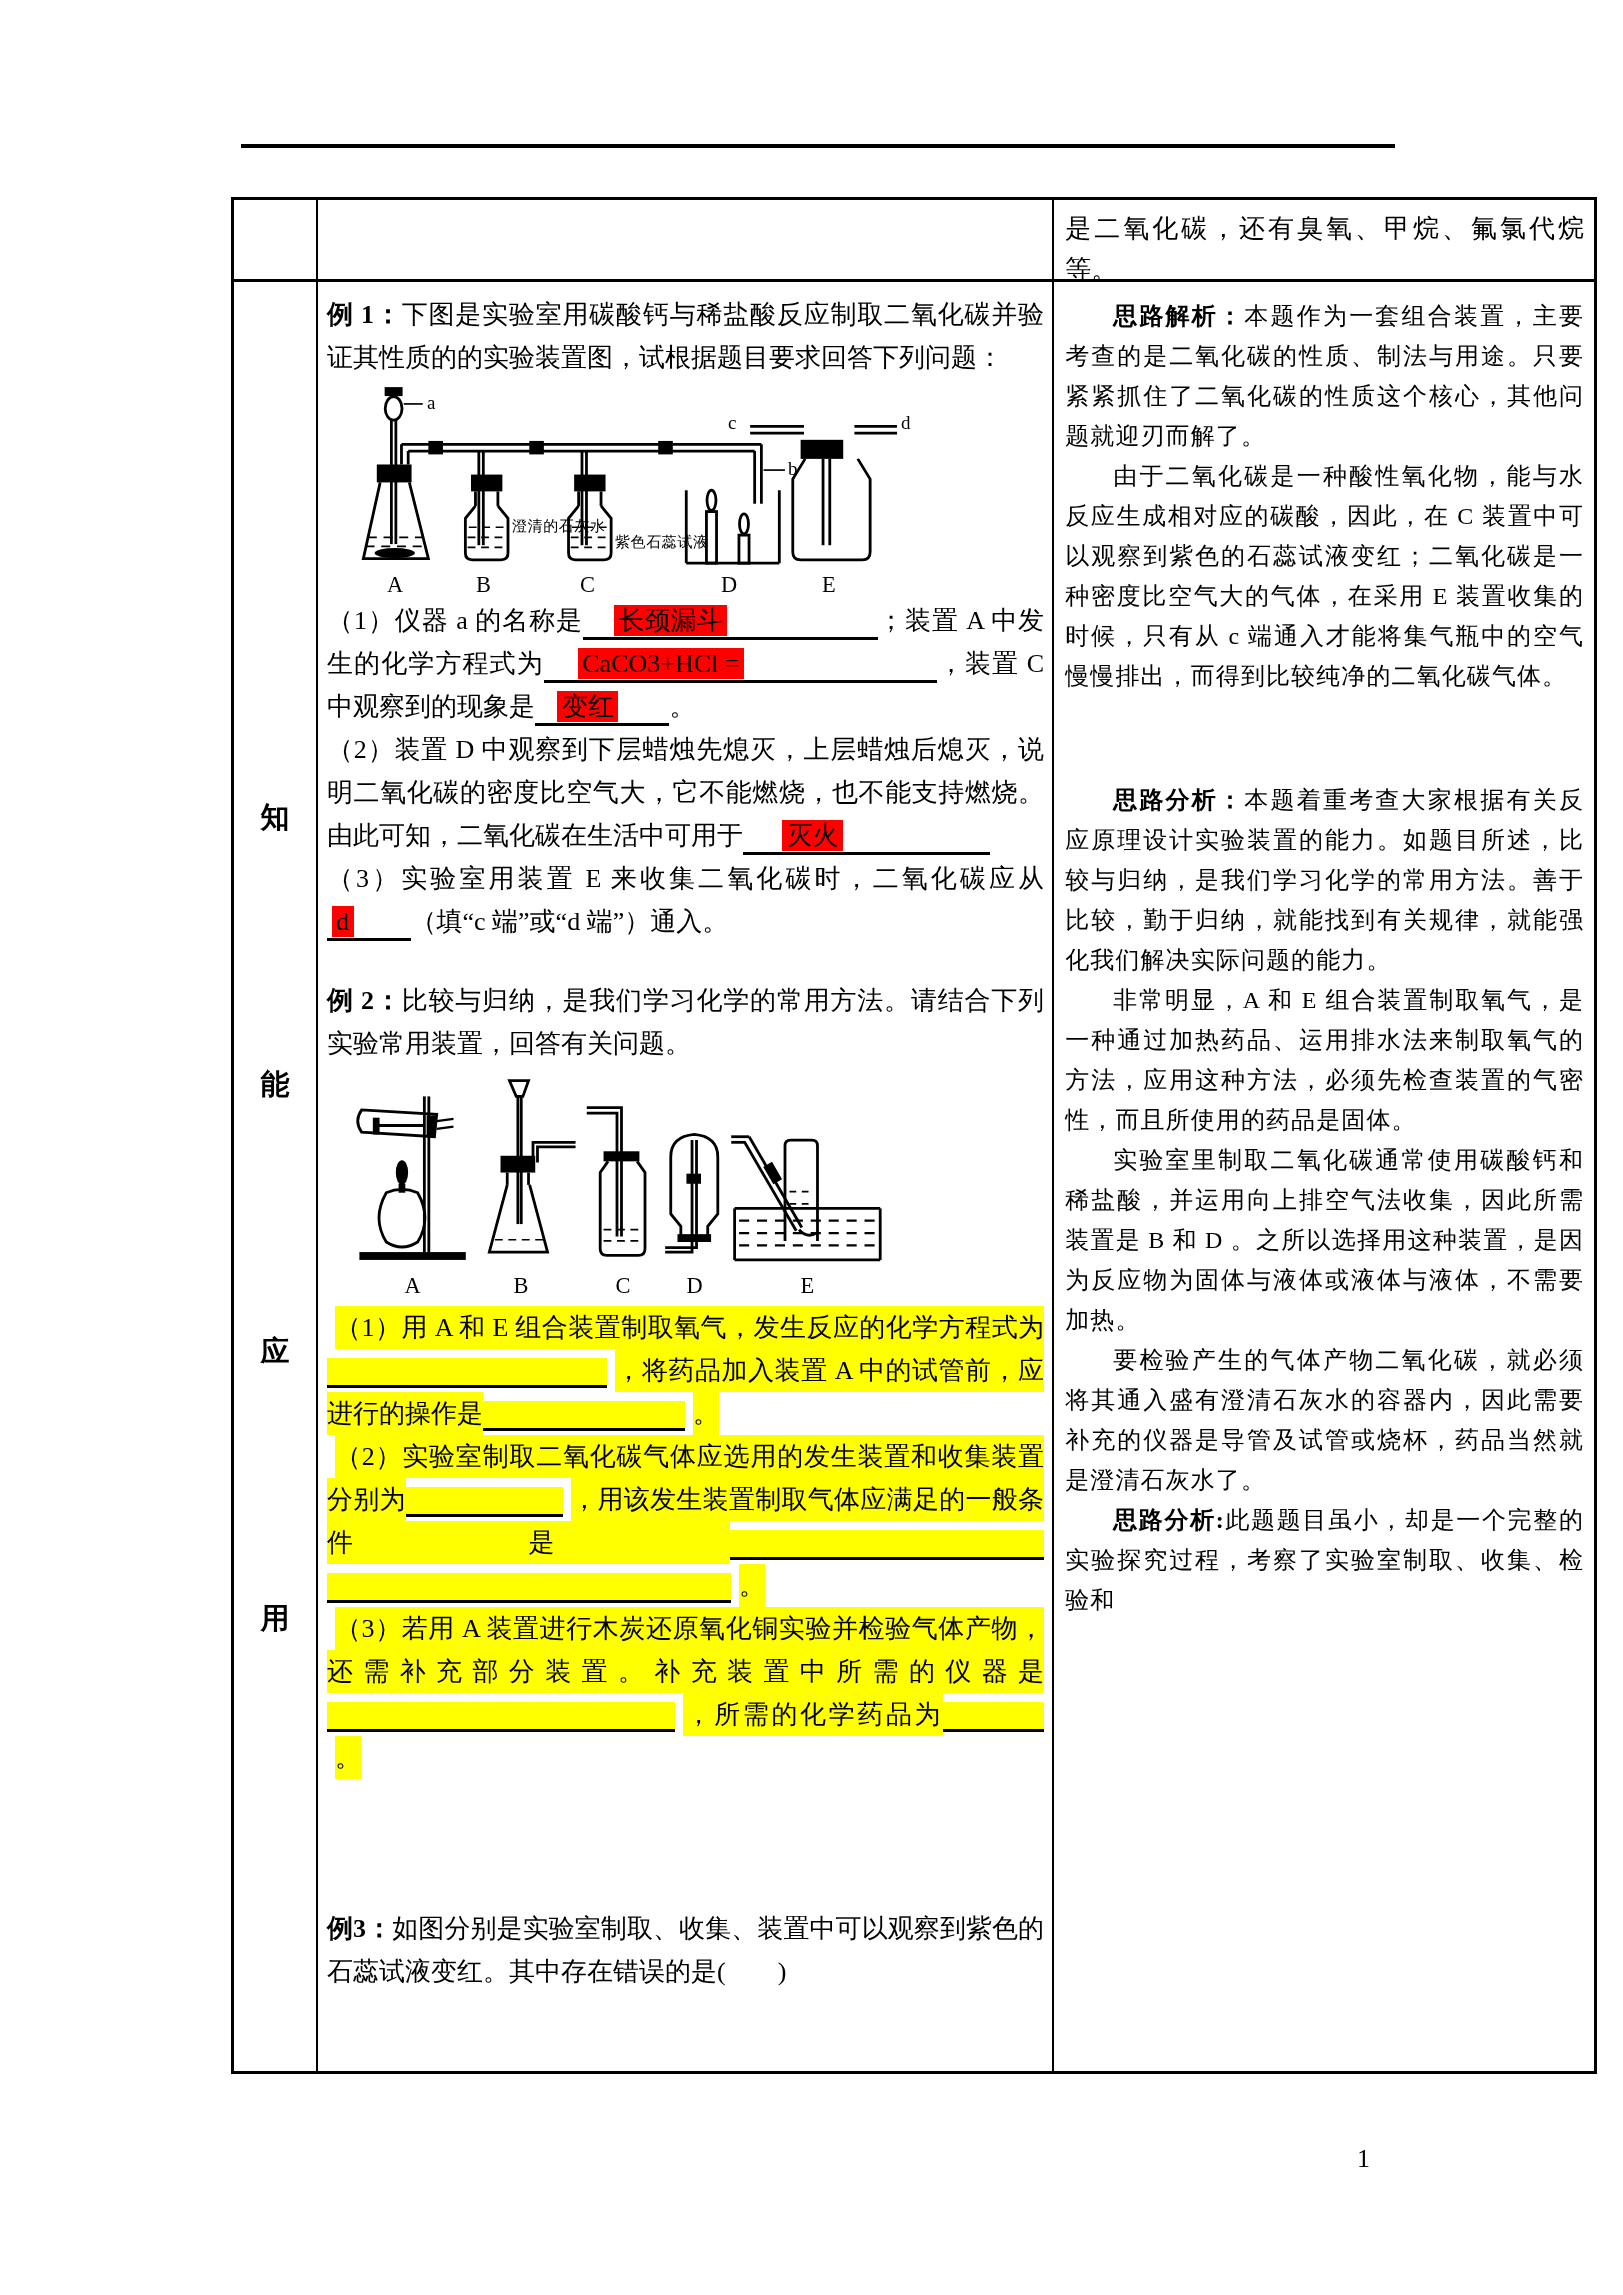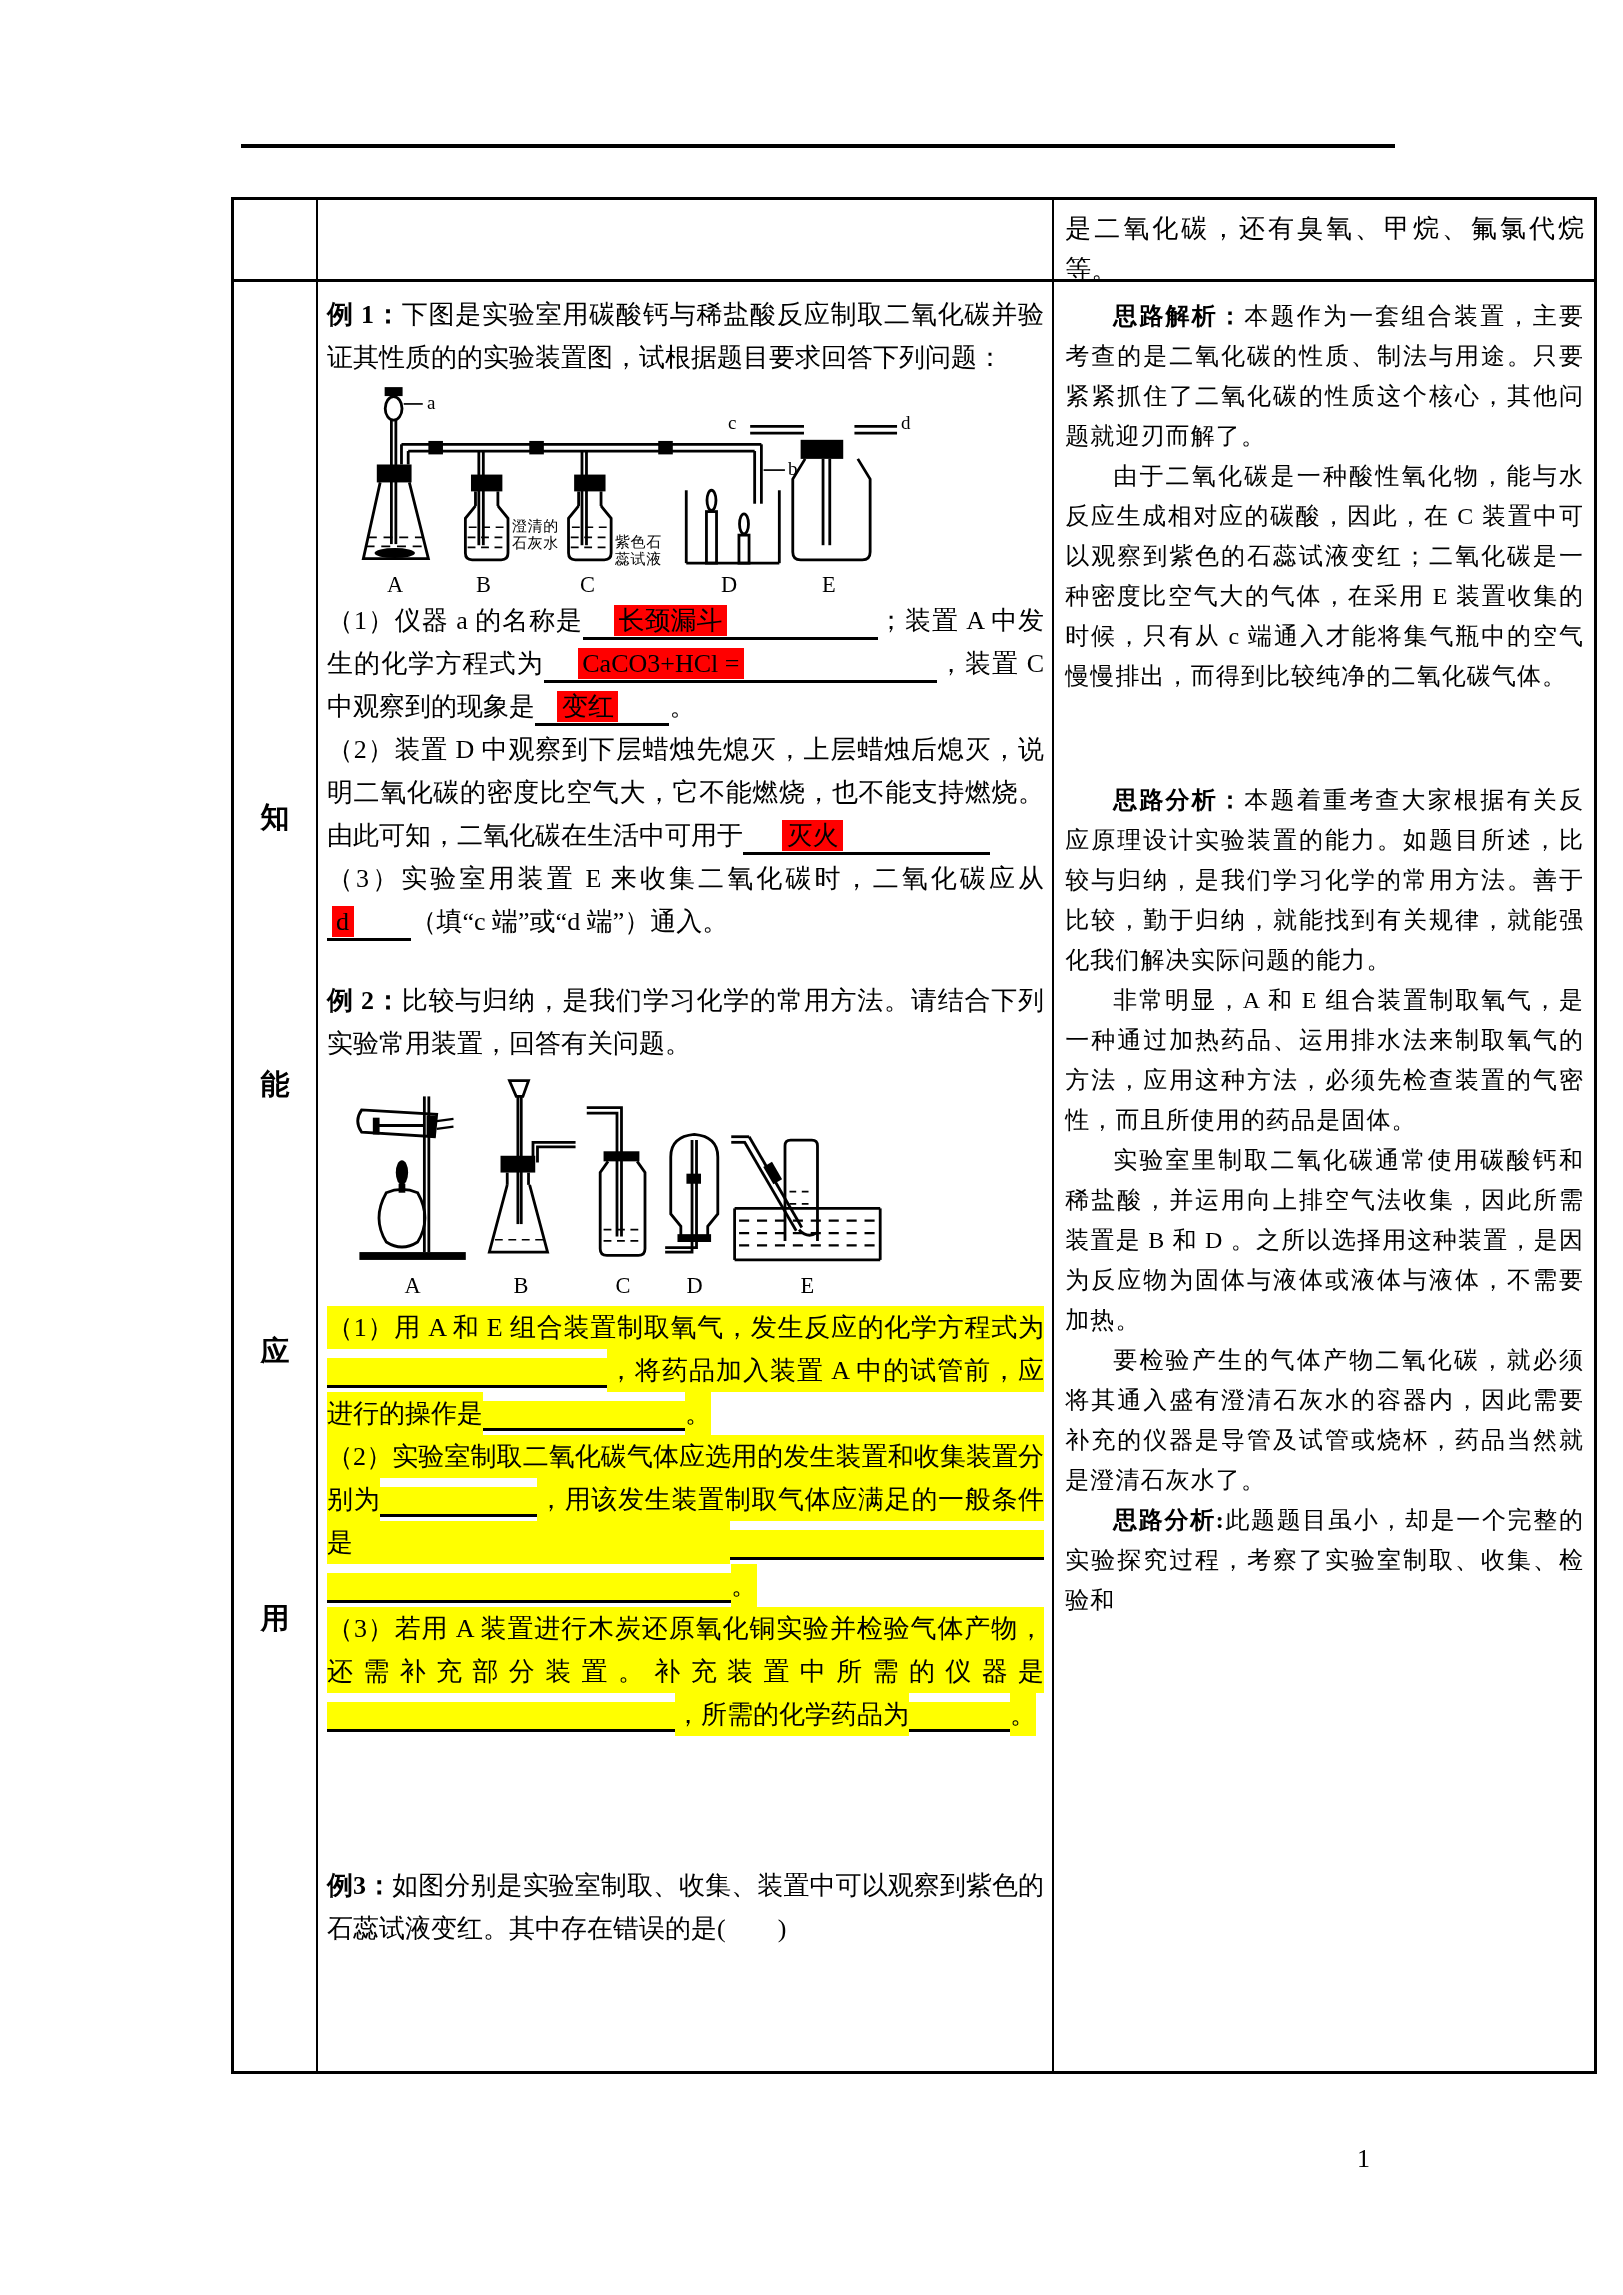--- a/index.html
+++ b/index.html
@@ -30,29 +30,29 @@
   .mt150{margin-top:84px;}
   .gap64{margin-top:36px;}
   .gap228{margin-top:128px;}
   .ystart{margin-top:3.4px;}
 
   .figure{position:relative;}
   #fig1{width:578px;height:213px;margin:6.7px 0 0 17px;}
   #fig2{width:578px;height:229px;margin:9px 0 0 14.6px;}
   .figure svg{display:block;}
   .plabel{position:absolute;font-size:19px;line-height:19px;}
-  .btext{position:absolute;font-size:15px;line-height:17.4px;display:flex;flex-direction:column;letter-spacing:0.6px;}
+  .btext{position:absolute;font-size:15px;line-height:17.4px;display:flex;flex-direction:row;letter-spacing:0.6px;}
   .devletter{position:absolute;font-size:22.4px;line-height:22.4px;}
   #fig1 .devletter{top:188px;}
   #fig2 .devletter{top:201px;}
 
   .ansfill{display:inline-block;vertical-align:baseline;border-bottom:3.9px solid #000;
            line-height:33px;text-align:left;}
   .red{background:#ff0000;padding:1.1px 4.5px;}
-  .hl{background:#ffff00;padding:7px 0;}
+  .hl{background:#ffff00;padding:7px 0;margin-left:8px;}
   .ansblank{display:inline-block;vertical-align:-9px;height:27px;border-bottom:3.9px solid #000;}
   .ansblank.hlb{background:#ffff00;}
 
   .page-number{position:absolute;left:1357px;top:2144px;font-size:26px;}
 </style>
 </head>
 <body>
 
 <div class="page">
 

